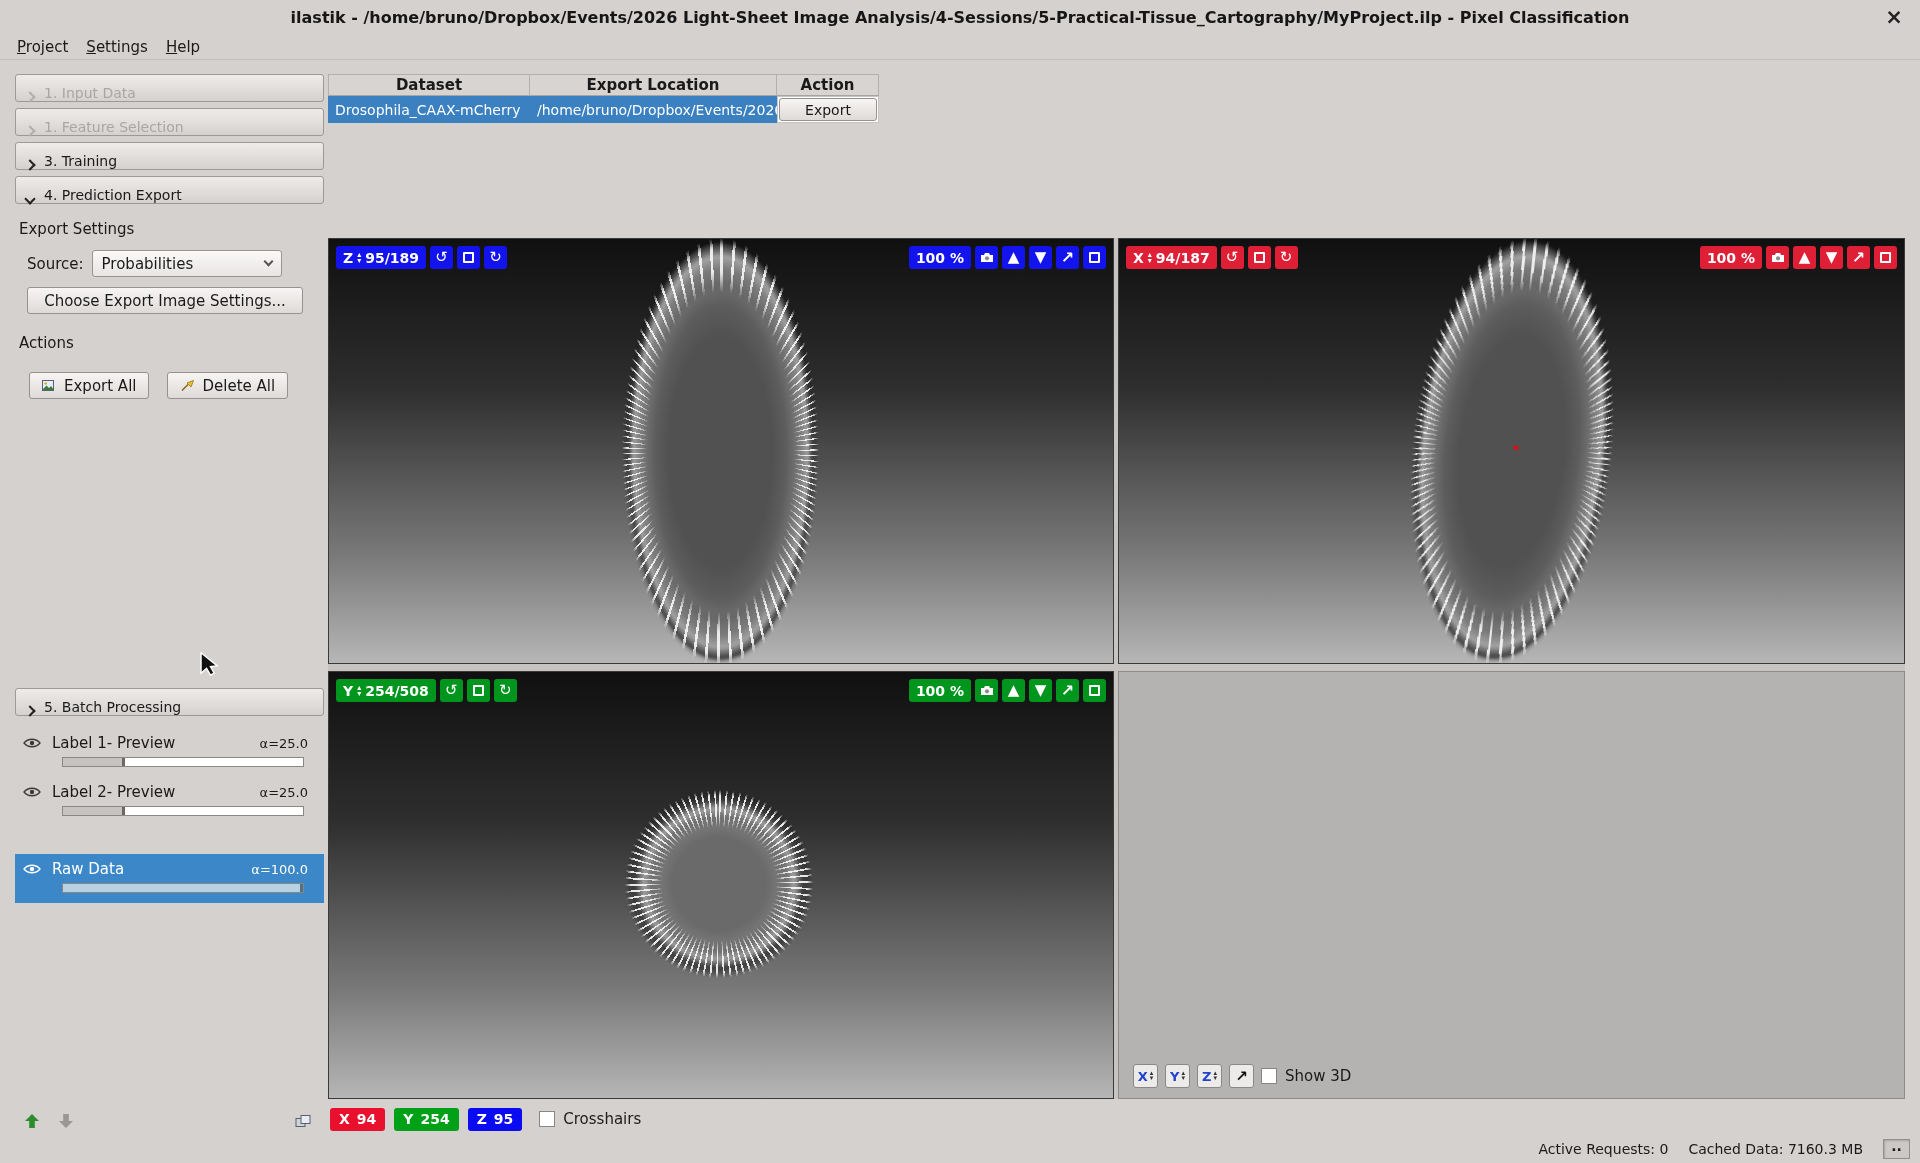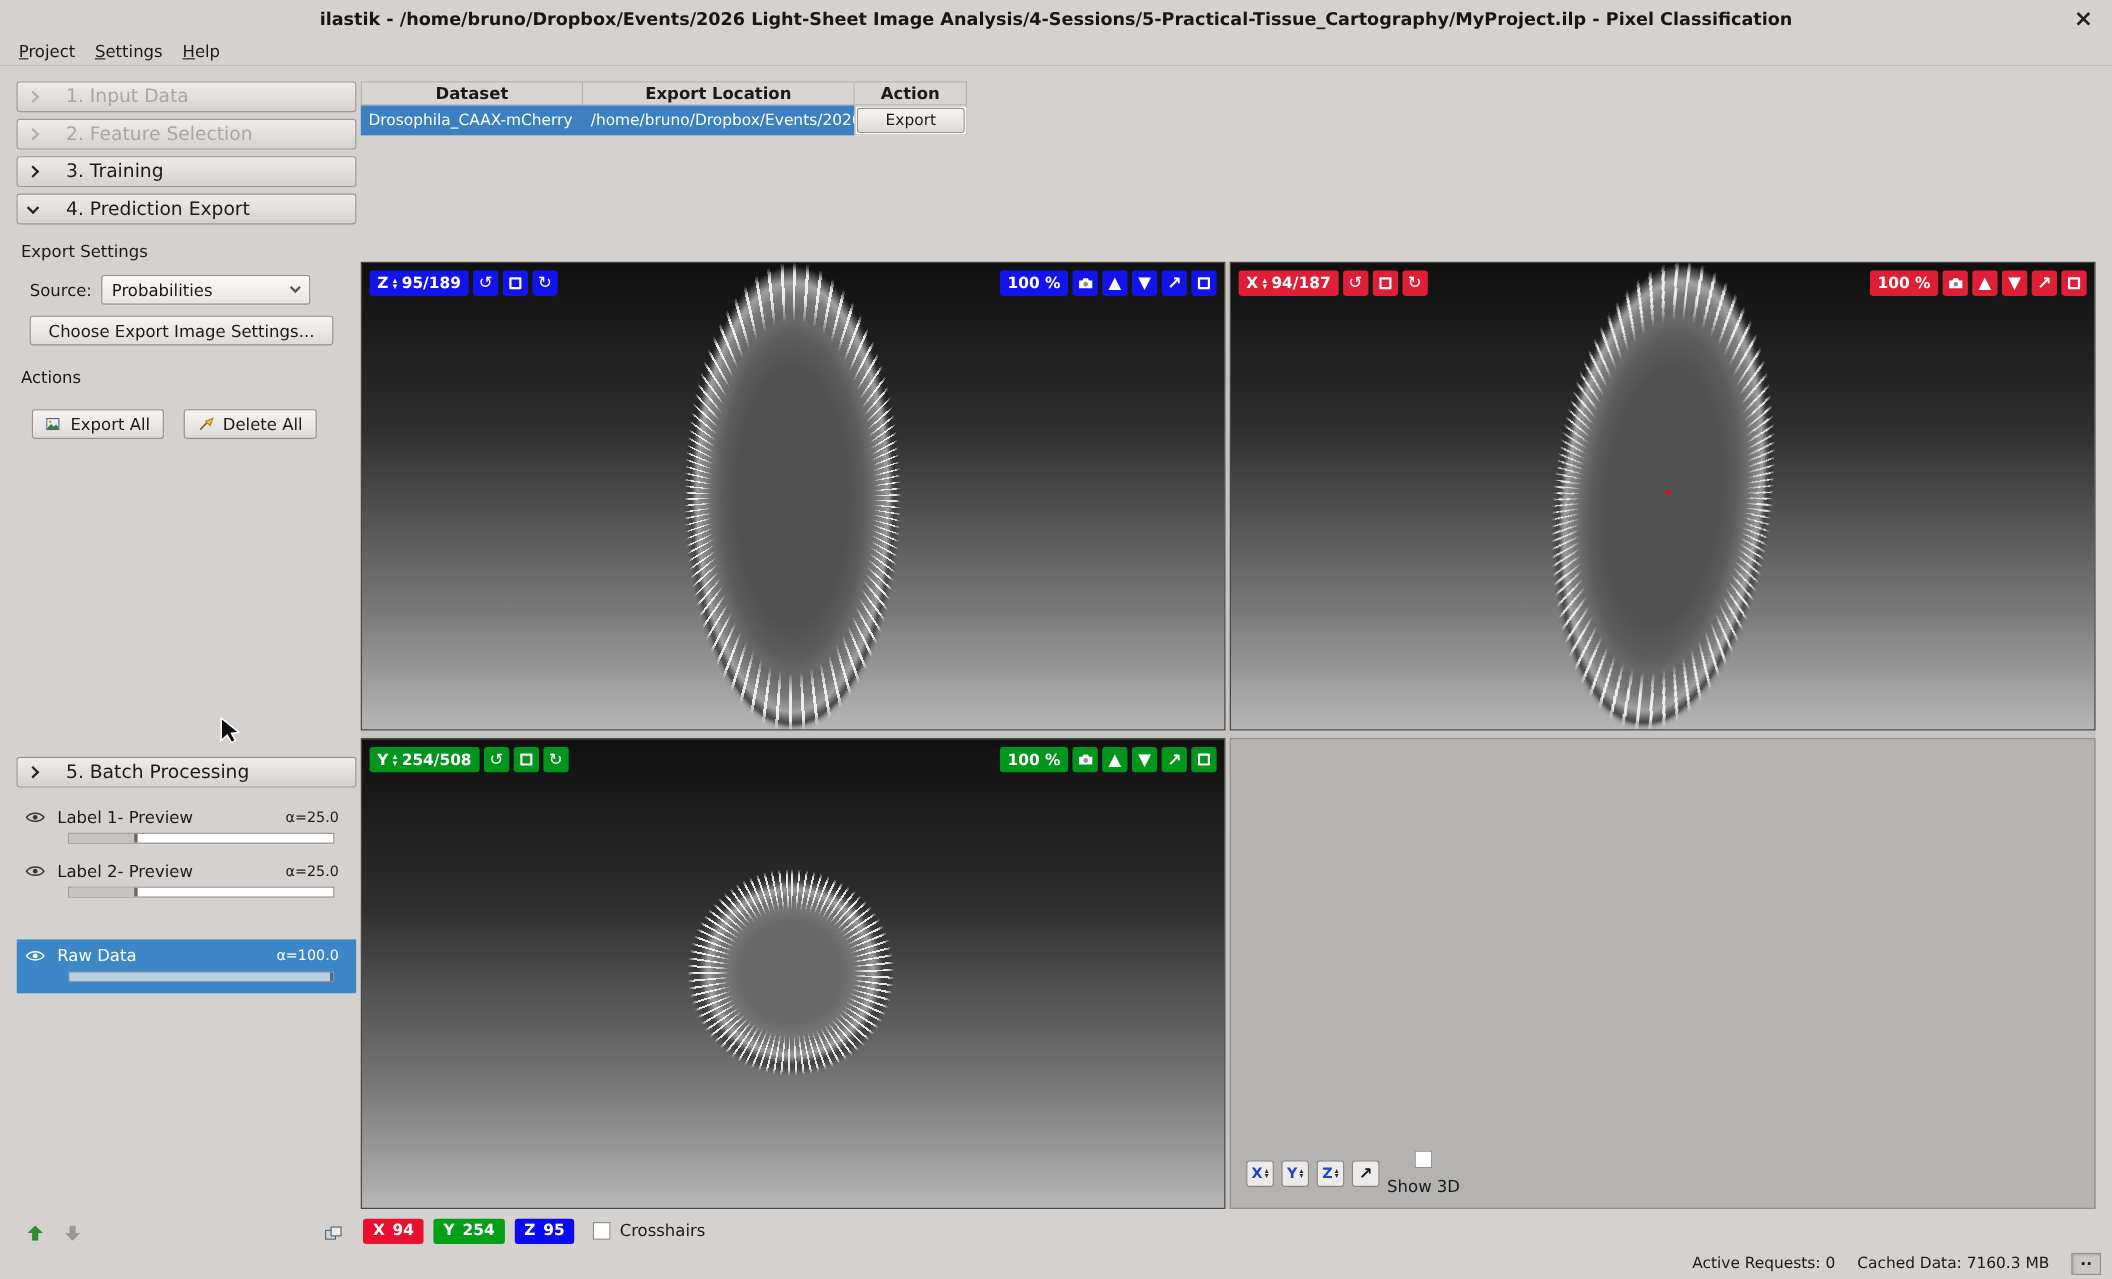--- a/index.html
+++ b/index.html
@@ -20,22 +20,22 @@
              background:#d5d1cf; border-bottom:1px solid #c2bebc; }
   .menu-item { padding:2px 9px; font-size:15px; }
   .menu-item::first-letter { text-decoration:underline; }
 
   
   .content { flex:1; display:flex; min-height:0; }
 
   
   .sidebar { width:324px; flex:0 0 324px; padding:14px 0 0 15px; display:flex; flex-direction:column; }
   .applet { height:28px; flex:0 0 28px; margin-bottom:6px; border:1px solid #9d9997; border-radius:3px;
-            background:linear-gradient(#eeece9,#d5d1cf); display:flex; align-items:center; gap:26px;
-            padding:0 10px; font-size:17px; }
+            background:linear-gradient(#eeece9,#d5d1cf); display:flex; align-items:flex-end; gap:10px;
+            padding:0 10px; font-size:14px; }
   .applet.disabled { color:#a9a6a3; }
   .chev { width:8px; height:8px; border-right:2px solid #222; border-bottom:2px solid #222;
           transform:rotate(-45deg); flex:0 0 8px; }
   .chev.down { transform:rotate(45deg); margin-top:-3px; }
   .applet.disabled .chev { border-color:#b2afac; }
 
   .drawer { height:478px; flex:0 0 478px; padding:6px 2px 0 2px; display:flex; flex-direction:column; }
   .h-label { font-size:15px; margin:4px 0 12px 2px; }
   .src-row { display:flex; align-items:center; gap:8px; margin:0 0 10px 10px; }
   .combo { width:190px; height:27px; background:linear-gradient(#fbfaf9,#e7e4e2); border:1px solid #989492;
@@ -121,21 +121,21 @@
   .reddot { position:absolute; left:50%; top:48.5%; width:8px; height:6px; background:#e40c0c;
             clip-path:polygon(0 50%,100% 0,70% 50%,100% 100%); }
 
   .quad-controls { position:absolute; left:14px; bottom:10px; display:flex; gap:7px; align-items:center; }
   .qbtn { width:25px; height:24px; background:#edebe9; border:1px solid #8a8886; border-radius:3px;
           display:flex; align-items:center; justify-content:center; gap:2px; font-weight:bold;
           font-size:13px; color:#2244cc; }
   .qbtn .spin { color:#333; font-size:7px; line-height:5px; }
   .qbtn.arrow { color:#111; font-size:15px; }
   .checkbox { width:16px; height:16px; background:#fff; border:1px solid #878583; display:inline-block; }
-  .cb-row { display:flex; align-items:center; gap:8px;flex-direction:column; }
+  .cb-row { display:flex; align-items:center; gap:8px; }
 
   
   .pos-row { flex:1; display:flex; align-items:center; gap:9px; padding:4px 0 0 2px; }
   .pbadge { height:23px; border-radius:3px; color:#fff; font-weight:bold; font-size:14px;
             display:flex; align-items:center; gap:7px; padding:0 9px; }
   .pb-x { background:#e8102d; } .pb-y { background:#00a017; } .pb-z { background:#0b0bf2; }
   .cross-row { display:flex; align-items:center; gap:8px; margin-left:8px; }
 
   
   .statusbar { height:28px; flex:0 0 28px; display:flex; align-items:center; justify-content:flex-end;
@@ -165,21 +165,21 @@
   <div class="content">
 
     <div class="sidebar">
 
       <div class="applet disabled">
         <span class="chev"></span>
         <span>1. Input Data</span>
       </div>
       <div class="applet disabled">
         <span class="chev"></span>
-        <span>2. Feature Selection</span>
+        <span>1. Feature Selection</span>
       </div>
       <div class="applet">
         <span class="chev"></span>
         <span>3. Training</span>
       </div>
       <div class="applet">
         <span class="chev down"></span>
         <span>4. Prediction Export</span>
       </div>
 

